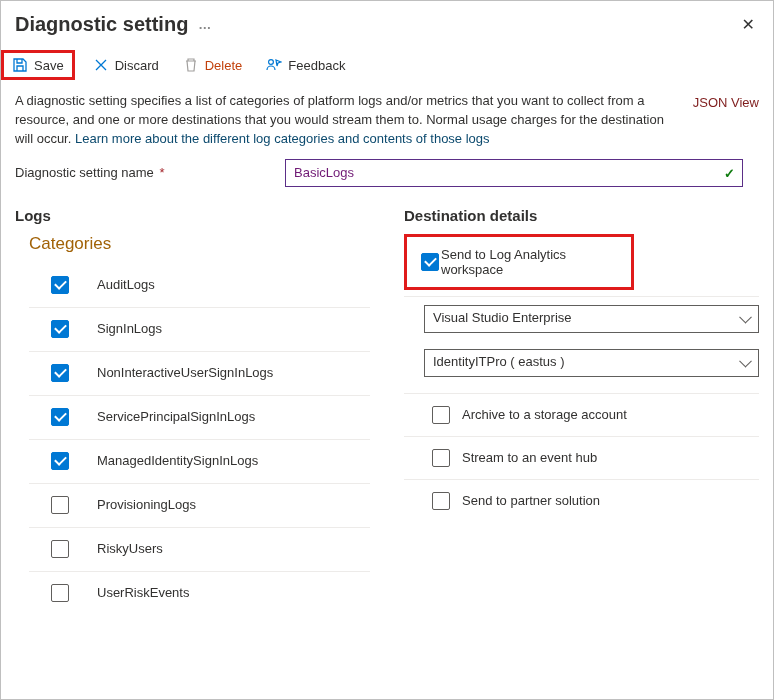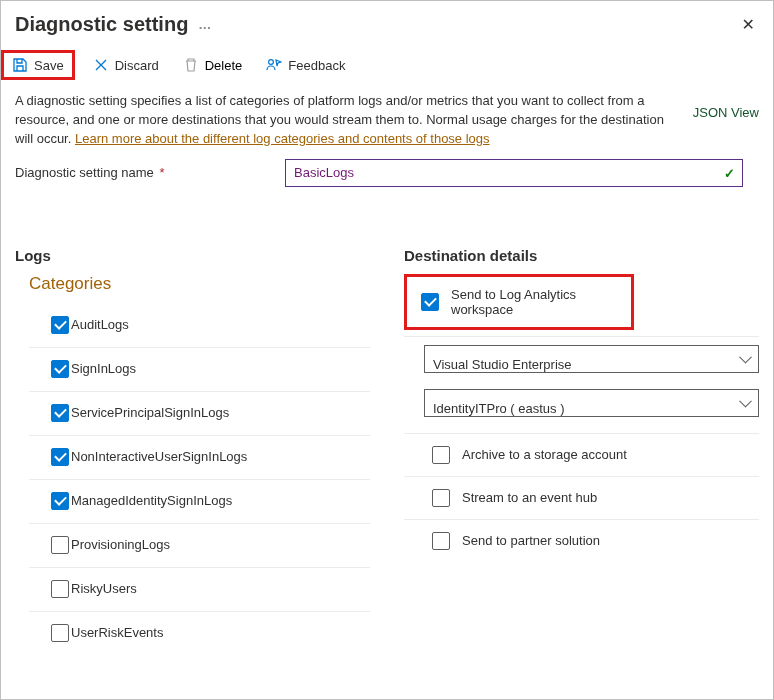--- a/index.html
+++ b/index.html
@@ -41,40 +41,40 @@
     align-items: center;
     gap: 6px;
     font-size: 13px;
     padding: 4px 6px 4px 4px;
     cursor: pointer;
     color: #323130;
     border: none;
     background: none;
   }
   .tb-btn.save-box { border: 3px solid #e01b1b; padding: 4px 8px; }
-  .tb-btn.disabled { color: #000000; cursor: default; }
+  .tb-btn.disabled { color: #c2410c; cursor: default; }
   .tb-icon { width: 16px; height: 16px; display: inline-flex; }
   .tb-icon svg { width:16px; height:16px; }
   .desc {
     padding: 4px 14px 8px 14px;
     font-size: 13px;
     line-height: 1.45;
     display: flex;
     gap: 20px;
     align-items: flex-start;
   }
   .desc .text { flex: 1; }
   .jsonview {
-    color: #14532d;
+    color: #7f1d1d;
     font-size: 13px;
     white-space: nowrap;
     cursor: pointer;
-    margin-top: 12px;
-  }
-  .link { color: #a16207; cursor: pointer; text-decoration: underline; }
+    margin-top: 2px;
+  }
+  .link { color: #0c4a6e; cursor: pointer; }
   .name-row {
     display: flex;
     align-items: center;
     padding: 2px 30px 16px 14px;
     gap: 10px;
   }
   .name-row label { width: 260px; font-size: 13px; }
   .req { color: #a4262c; margin-left: 2px; }
   .name-input {
     position: relative;
@@ -96,37 +96,37 @@
     transform: translateY(-50%);
     color: #107c10;
     font-size: 13px;
     font-weight: bold;
   }
   .content {
     display: flex;
     padding: 0 14px;
     gap: 34px;
   }
-  .col { flex: 1; margin-top: 40px; }
+  .col { flex: 1; }
   .col h2 {
     font-size: 15px;
     font-weight: 700;
     margin: 4px 0 10px 0;
   }
   .subhead {
     font-size: 17px;
     font-weight: 400;
     color: #a16207;
     margin: 0 0 10px 14px;
   }
   .cat-list { margin-left: 14px; }
   .cat-item {
     display: flex;
     align-items: center;
-    gap: 2px;
+    gap: 28px;
     padding: 12px 0 13px 22px;
     border-bottom: 1px solid #edebe9;
   }
   .chk {
     width: 18px;
     height: 18px;
     border: 1px solid #605e5c;
     border-radius: 2px;
     display: inline-flex;
     align-items: center;
@@ -146,21 +146,21 @@
     border-width: 0 2px 2px 0;
     transform: rotate(45deg);
     margin-top: -2px;
   }
   .dest-box {
     border: 3px solid #e01b1b;
     border-right: 3px solid #e01b1b;
     padding: 10px 14px;
     display: flex;
     align-items: center;
-    gap: 12px;
+    gap: 2px;
     margin-bottom: 6px;
     width: 230px;
   }
   .dest-item {
     display: flex;
     align-items: center;
     gap: 12px;
     padding: 12px 8px 12px 28px;
     border-top: 1px solid #edebe9;
     border-bottom: 1px solid #edebe9;
@@ -171,21 +171,21 @@
   }
   .field-label {
     font-size: 13px;
     margin-bottom: 4px;
   }
   .select {
     position: relative;
     height: 28px;
     border: 1px solid #605e5c;
     display: flex;
-    align-items: flex-end;
+    align-items: flex-start;
     padding: 4px 28px 0 8px;
     font-size: 13px;
     cursor: pointer;
     background: #fff;
   }
   .select::after {
     content: "";
     position: absolute;
     right: 8px;
     top: 50%;
@@ -271,25 +271,25 @@
       <div class="cat-item">
         <span class="chk checked"></span>
         <span>AuditLogs</span>
       </div>
       <div class="cat-item">
         <span class="chk checked"></span>
         <span>SignInLogs</span>
       </div>
       <div class="cat-item">
         <span class="chk checked"></span>
+        <span>NonInteractiveUserSignInLogs</span>
+      </div>
+      <div class="cat-item">
+        <span class="chk checked"></span>
         <span>ServicePrincipalSignInLogs</span>
-      </div>
-      <div class="cat-item">
-        <span class="chk checked"></span>
-        <span>NonInteractiveUserSignInLogs</span>
       </div>
       <div class="cat-item">
         <span class="chk checked"></span>
         <span>ManagedIdentitySignInLogs</span>
       </div>
       <div class="cat-item">
         <span class="chk"></span>
         <span>ProvisioningLogs</span>
       </div>
       <div class="cat-item">

